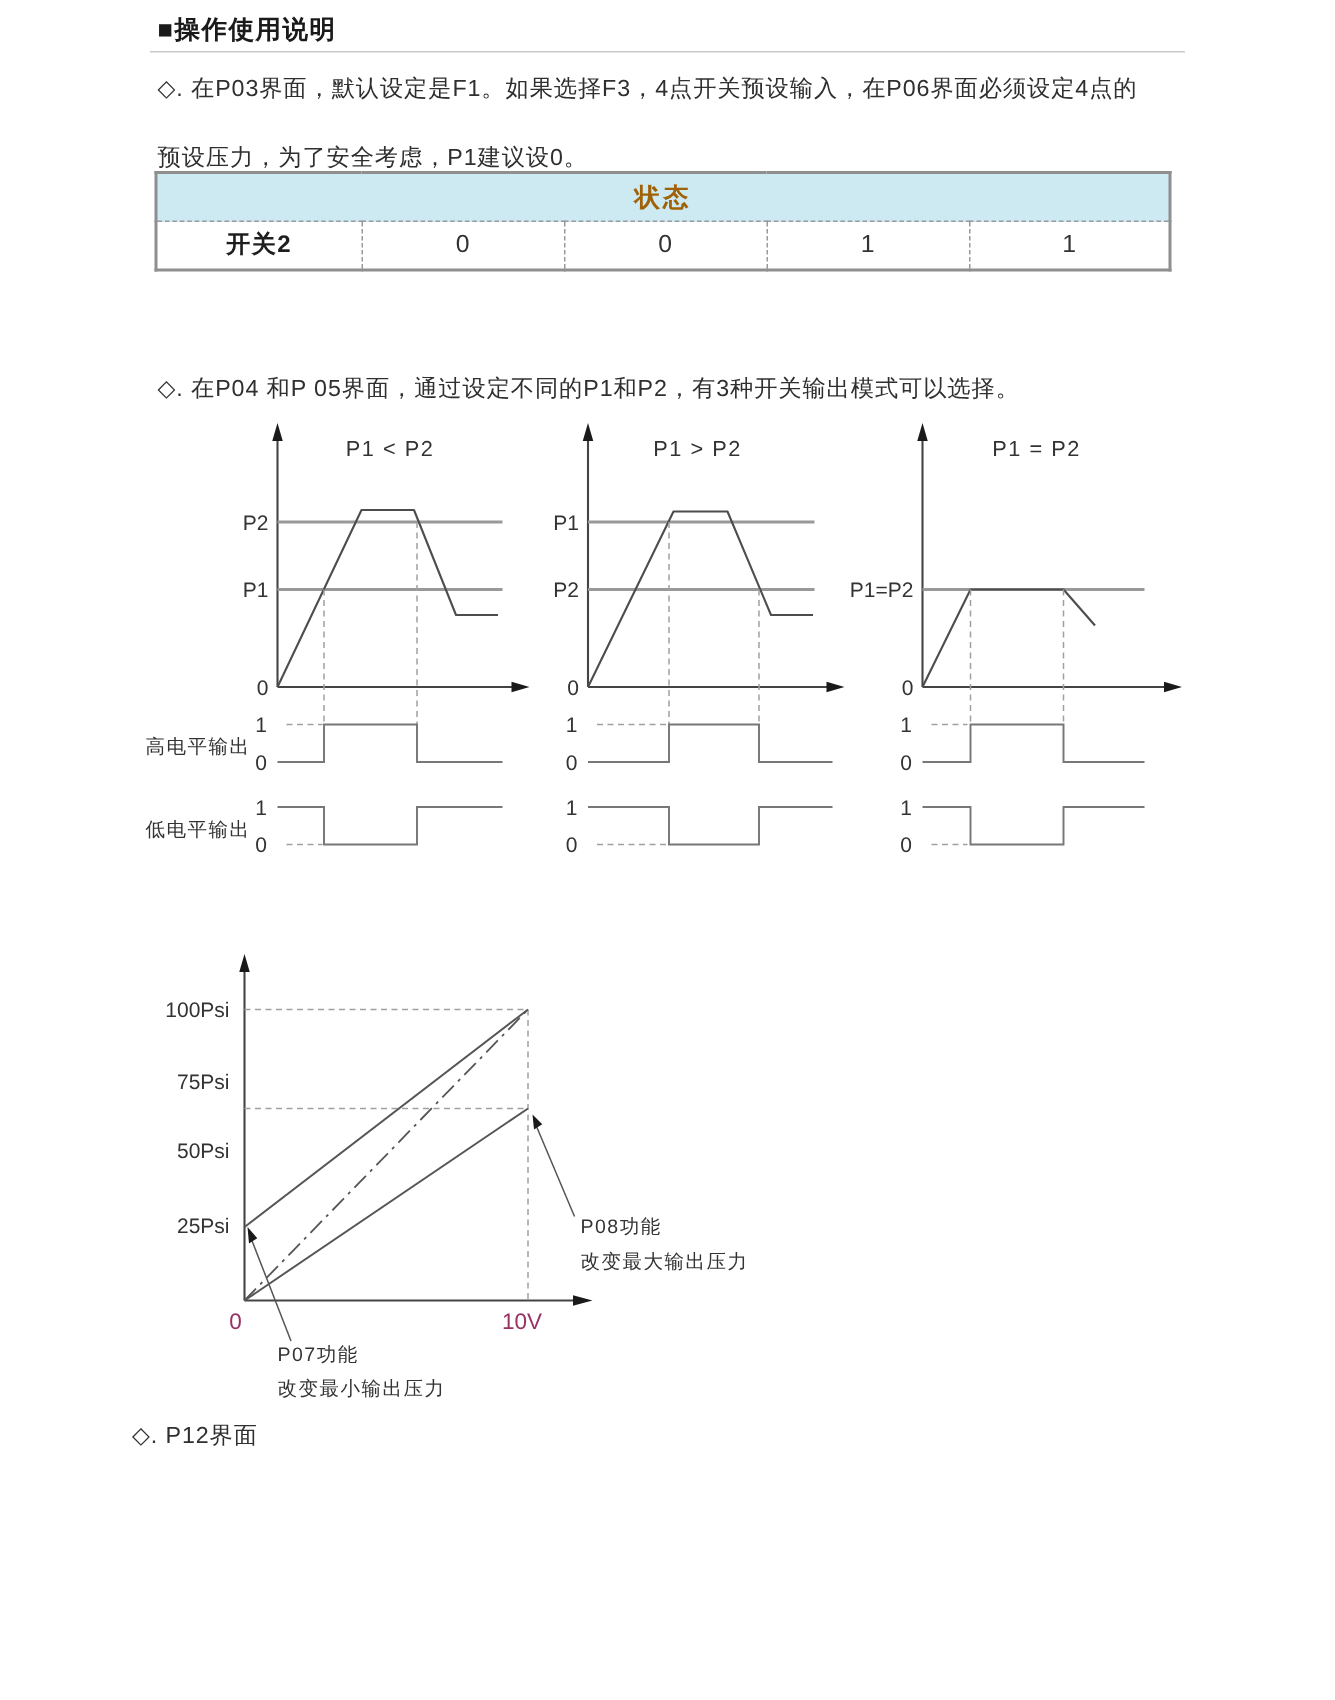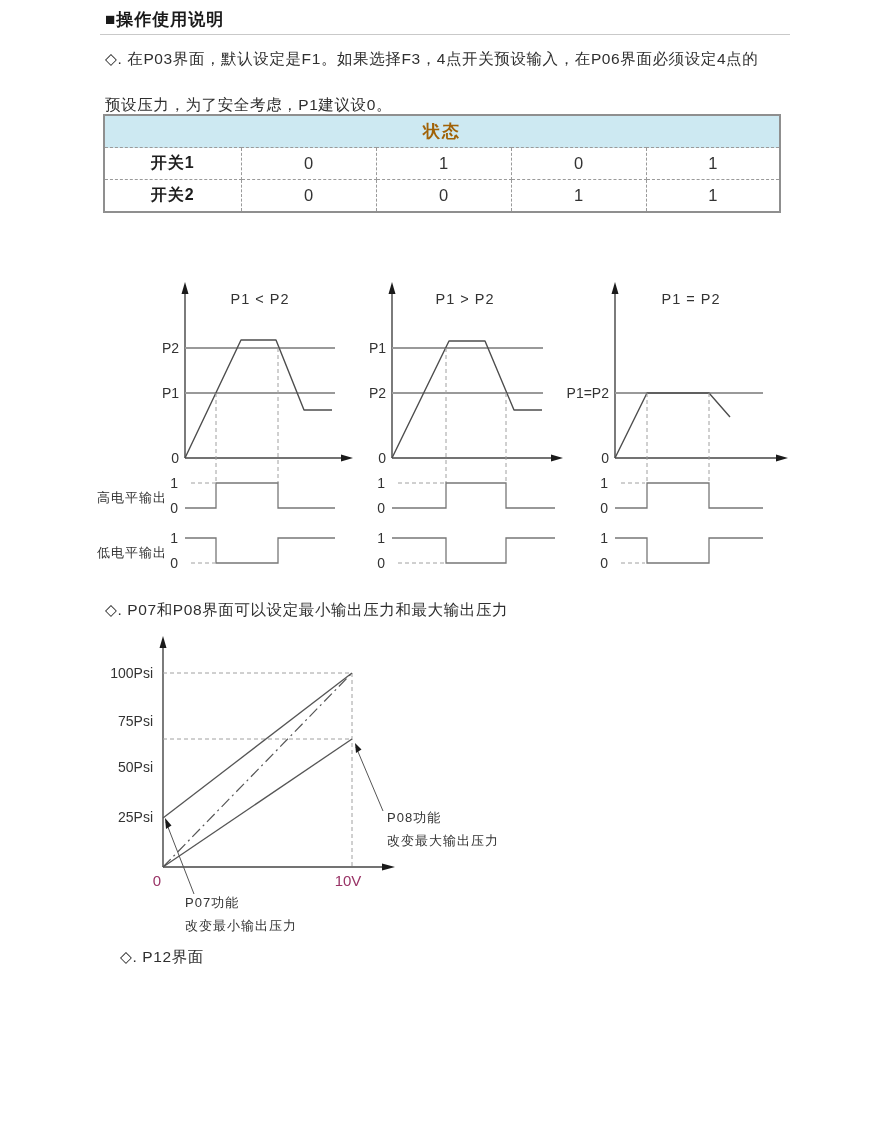--- a/index.html
+++ b/index.html
@@ -56,36 +56,30 @@
         <col style="width:135px">
         <col style="width:134px">
       </colgroup>
     <thead>
       <tr>
           <th colspan="5">状态</th>
         </tr>
     </thead>
     <tbody>
       <tr>
-        <td class="rowlabel">开关1</td>
-        <td>0</td>
-        <td>1</td>
-        <td>0</td>
-        <td>1</td>
-      </tr>
-      <tr>
         <td class="rowlabel">开关2</td>
         <td>0</td>
         <td>0</td>
         <td>1</td>
         <td>1</td>
       </tr>
     </tbody>
   </table>
 
+  <div class="abs para" style="left:105px;top:249px;">◇. 在P04 和P 05界面，通过设定不同的P1和P2，有3种开关输出模式可以选择。</div>
 
   <svg class="abs" style="left:95px;top:280px;" width="765" height="312" viewBox="0 0 765 312">
 
     <g>
       <line class="axis" x1="90" y1="178" x2="90" y2="8"></line>
         <polygon class="ah" points="90,2 86.5,14 93.5,14"></polygon>
       <line class="axis" x1="90" y1="178" x2="252" y2="178"></line>
         <polygon class="ah" points="258,178 246,174.5 246,181.5"></polygon>
       <text class="ctitle" x="165" y="24">P1 &lt; P2</text>
       <line class="lvl" x1="90" y1="68" x2="240" y2="68"></line>
@@ -148,21 +142,20 @@
       <line class="dash" x1="526" y1="203" x2="550" y2="203"></line>
       <text class="lbl end" x="513" y="208">1</text>
       <text class="lbl end" x="513" y="233">0</text>
       <polyline class="wf" points="520,258 552,258 552,283 614,283 614,258 668,258"></polyline>
       <line class="dash" x1="526" y1="283" x2="550" y2="283"></line>
       <text class="lbl end" x="513" y="263">1</text>
       <text class="lbl end" x="513" y="288">0</text>
     </g>
   </svg>
 
-  <div class="abs para" style="left:105px;top:600px;">◇. P07和P08界面可以设定最小输出压力和最大输出压力</div>
 
   <svg class="abs" style="left:95px;top:635px;" width="700" height="300" viewBox="0 0 700 300">
     <line class="axis" x1="68" y1="232" x2="68" y2="6"></line>
       <polygon class="ah" points="68,1 64.5,13 71.5,13"></polygon>
     <line class="axis" x1="68" y1="232" x2="293" y2="232"></line>
       <polygon class="ah" points="300,232 287,228.5 287,235.5"></polygon>
 
     <line class="dash" x1="68" y1="38" x2="257" y2="38"></line>
     <line class="dash" x1="68" y1="104" x2="257" y2="104"></line>
     <line class="dash" x1="257" y1="38" x2="257" y2="232"></line>
@@ -183,15 +176,15 @@
     <polygon class="ah" points="70,183 76.5,190.5 71,194"></polygon>
     <text class="ann" x="90" y="272">P07功能</text>
     <text class="ann" x="90" y="295">改变最小输出压力</text>
 
     <line class="leader" x1="288" y1="176" x2="261" y2="112"></line>
     <polygon class="ah" points="260,108 266.5,114.5 261,118"></polygon>
     <text class="ann" x="292" y="187">P08功能</text>
     <text class="ann" x="292" y="210">改变最大输出压力</text>
   </svg>
 
-  <div class="abs para" style="left:120px;top:947px;">◇. P12界面</div>
+  <div class="abs para" style="left:88px;top:947px;">◇. P12界面</div>
 
 </div>
 
 </body></html>

